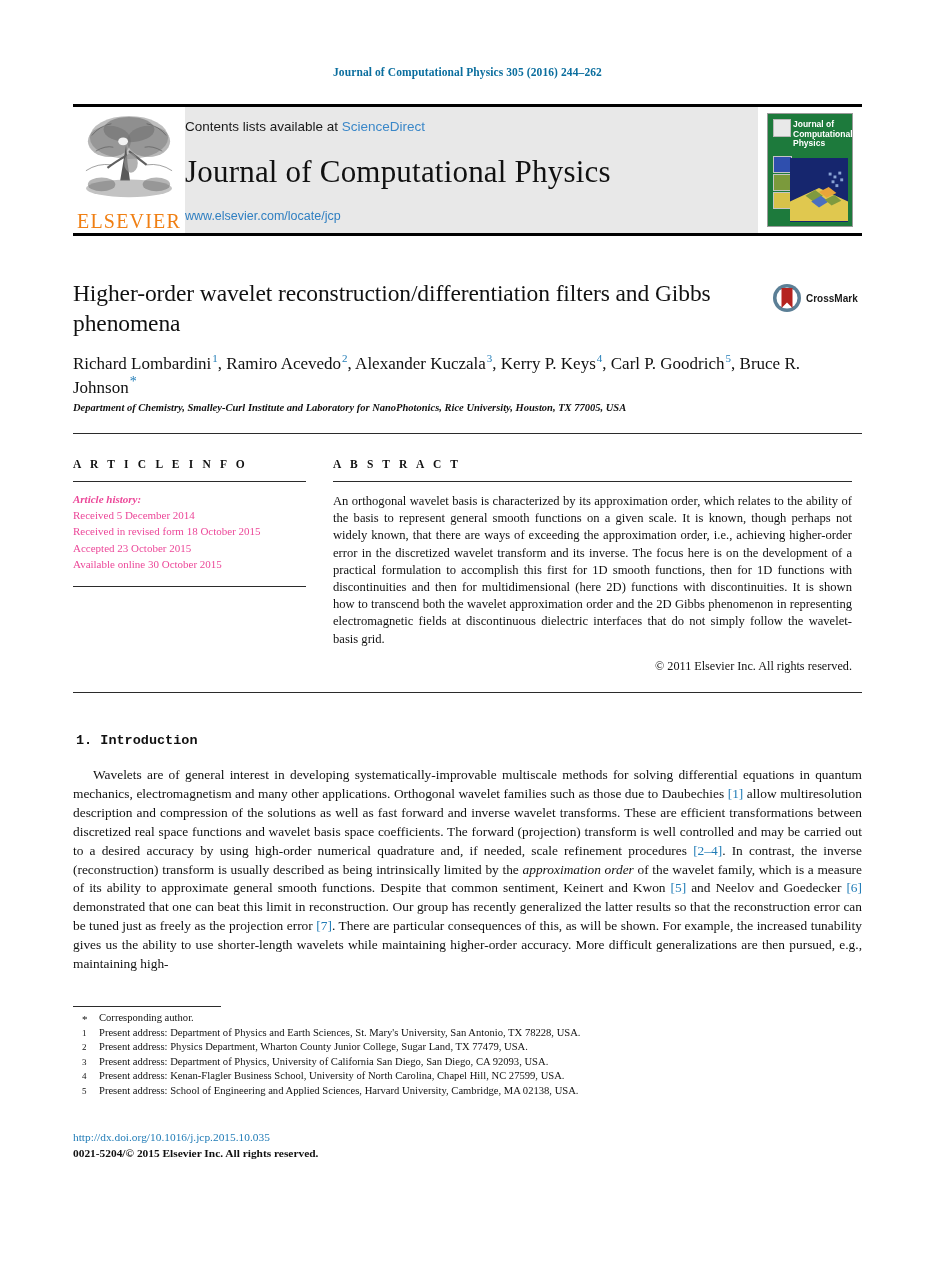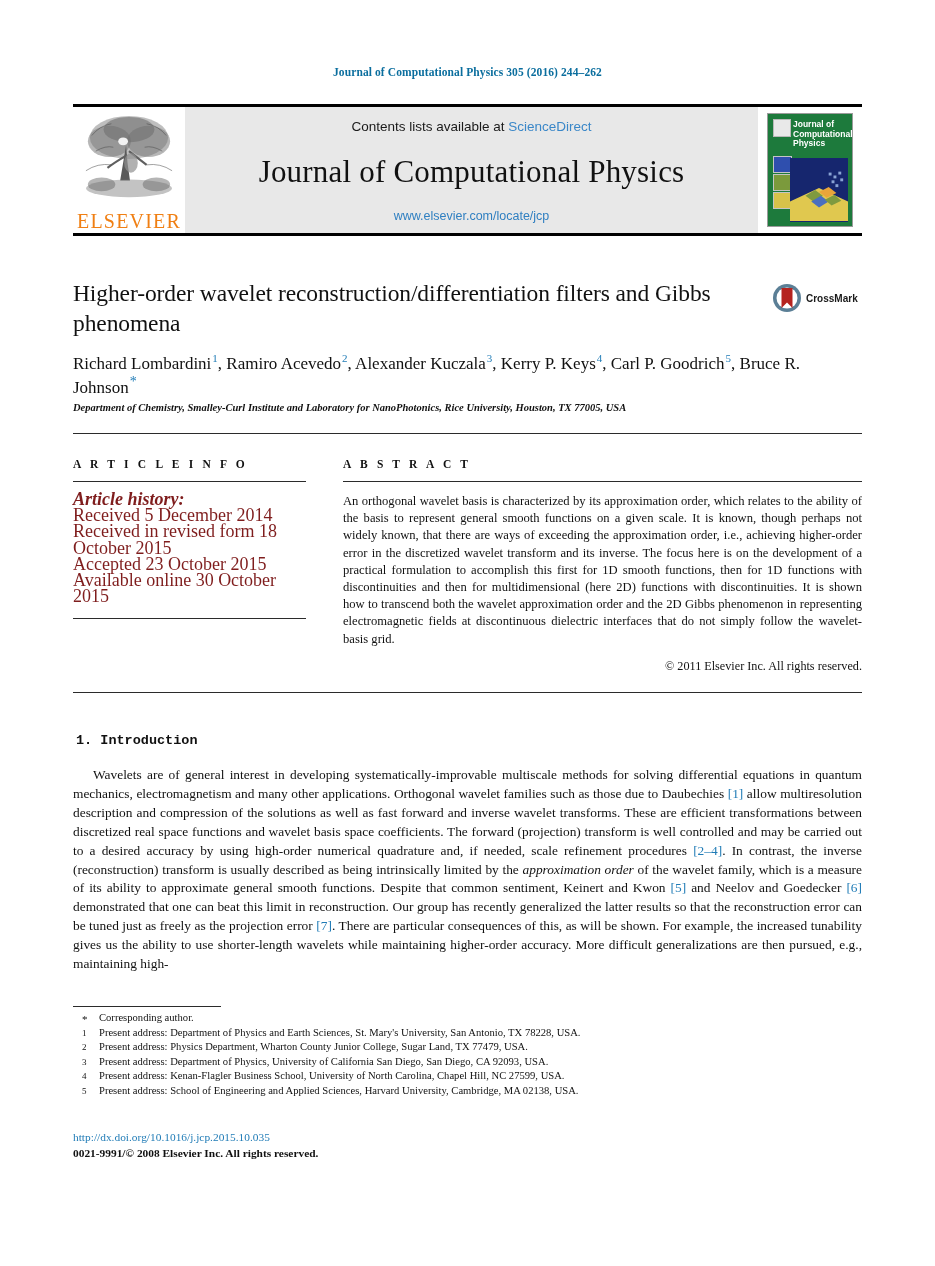--- a/index.html
+++ b/index.html
@@ -69,21 +69,20 @@
     font-size: 20px;
     letter-spacing: 1.2px;
     color: #f07f13;
     margin-top: -2px;
   }
   .journal-center {
     flex: 1 1 auto;
     background: #e8e8e8;
     display: flex;
     flex-direction: column;
-    align-items: center;
     justify-content: space-between;
     padding: 12px 0 10px 0;
     box-sizing: border-box;
   }
   .contents-line {
     font-family: "Liberation Sans", sans-serif;
     font-size: 13.5px;
     color: #1a1a1a;
   }
   .sd-link {
@@ -226,40 +225,40 @@
   
   .info-col {
     position: absolute;
     top: 458px;
     left: 73px;
     width: 233px;
   }
   .abstract-col {
     position: absolute;
     top: 458px;
-    left: 343px;
+    left: 333px;
     width: 519px;
   }
   .sec-label {
     font-family: "Liberation Serif", serif;
     font-weight: bold;
     font-size: 11.5px;
     letter-spacing: 3.2px;
     color: #111;
   }
   .thin-rule {
     border-top: 1px solid #2b2b2b;
     margin-top: 11px;
   }
   .history-block {
     margin-top: 9px;
     font-family: "Liberation Serif", serif;
-    font-size: 18px;
+    font-size: 11px;
     line-height: 16.2px;
-    color: #7f1d1d;
+    color: #ec4899;
   }
   .history-block .hdr {
     font-style: italic;
     font-weight: bold;
   }
   .kw-rule {
     border-top: 1px solid #2b2b2b;
     margin-top: 14px;
   }
   .kw-block {
@@ -523,16 +522,16 @@
     <div class="fn-row">
       <span class="fn-mark">4</span><span>Present address: Kenan-Flagler Business School, University of North Carolina, Chapel Hill, NC 27599, USA.</span>
     </div>
     <div class="fn-row">
       <span class="fn-mark">5</span><span>Present address: School of Engineering and Applied Sciences, Harvard University, Cambridge, MA 02138, USA.</span>
     </div>
   </div>
 
   <div class="footer">
     <div class="doi">http://dx.doi.org/10.1016/j.jcp.2015.10.035</div>
-    <div class="issn">0021-9991/© 2008 Elsevier Inc. All rights reserved.</div>
+    <div class="issn">0021-5204/© 2015 Elsevier Inc. All rights reserved.</div>
   </div>
 
 </div>
 
 </body></html>

